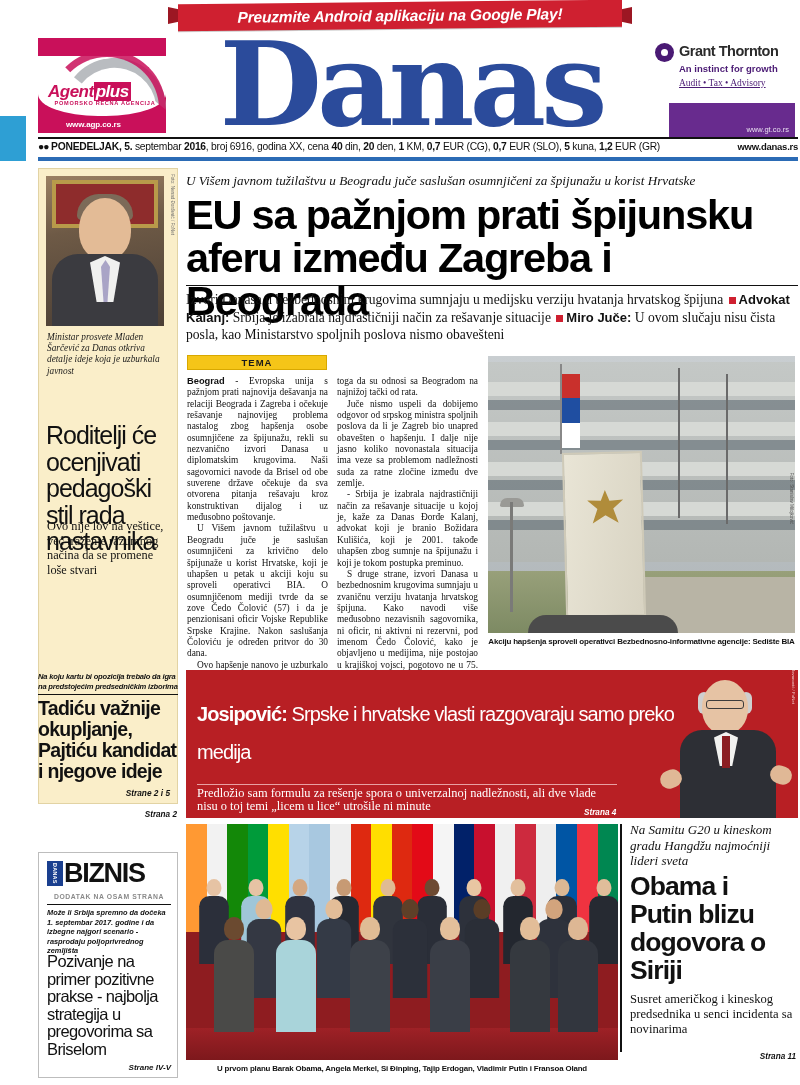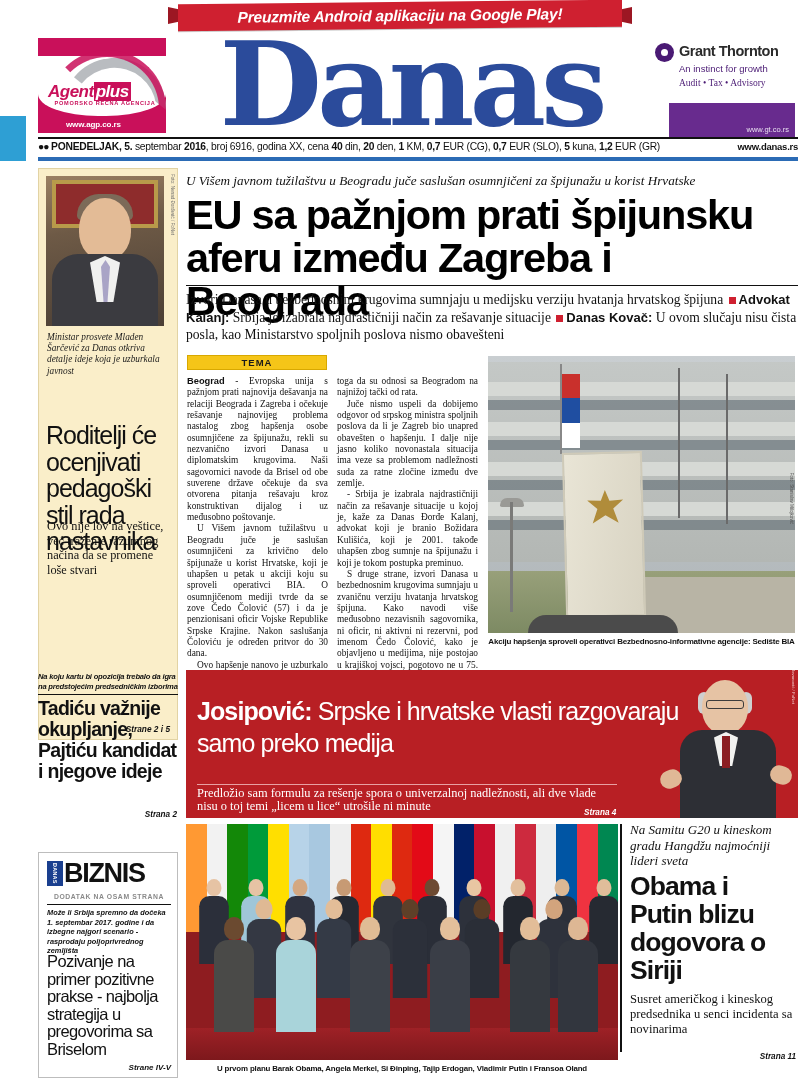--- a/index.html
+++ b/index.html
@@ -72,41 +72,41 @@
   }
 
   .gt { position:absolute; left:655px; top:8px; width:140px; height:100px; }
   .gt-dot { position:absolute; left:0px; top:5px; width:19px; height:19px;
     border-radius:50%; background:#4a1a74; }
   .gt-dot:after { content:""; position:absolute; left:6px; top:6px; width:7px; height:7px;
     border-radius:50%; background:#fff; }
   .gt-name { position:absolute; left:24px; top:5px; font-size:14.5px; font-weight:bold;
     color:#2b2b2b; letter-spacing:-.5px; white-space:nowrap; }
   .gt-tag { position:absolute; left:24px; top:25px; font-size:9.5px; color:#4a1a74;
-    white-space:nowrap; }
+    white-space:nowrap;font-weight:bold; }
   .gt-serv { position:absolute; left:24px; top:40px; font-size:9.5px; color:#4a1a74;
-    font-family:"Liberation Serif", serif; white-space:nowrap; }
+    font-family:"Liberation Serif", serif; white-space:nowrap;text-decoration:underline; }
   .gt-bar { position:absolute; left:14px; top:58px; width:126px; height:34px; background:#682b8e;margin-top:7px; }
   .gt-url { position:absolute; right:6px; bottom:3px; font-size:7.5px; color:#e8dff0; }
 
   
   .rule-top { position:absolute; left:38px; top:137px; width:760px; height:2px; background:#111; }
   .dateline {
     position:absolute; left:38px; top:141px; width:760px; height:14px;
     font-size:10.3px; color:#111; white-space:nowrap; letter-spacing:-.25px;
   }
   .dateline b { font-weight:bold; }
   .dateline .site { position:absolute; right:0; top:0; font-size:9.5px; font-weight:bold; }
   .dateline .bullets { letter-spacing:-1px; }
   .rule-blue { position:absolute; left:38px; top:157px; width:760px; height:4px; background:#2b6bb5; }
   .corner-blue { position:absolute; left:0px; top:116px; width:26px; height:45px; background:#2e9fd4; }
 
   
   .leftcol {
-    position:absolute; left:38px; top:168px; width:140px; height:572px;
+    position:absolute; left:38px; top:168px; width:140px; height:636px;
     background:#faeec9; border:1px solid #e2d3a4;
   }
   .lc-photo { position:absolute; left:7px; top:7px; width:118px; height:150px;
     background:linear-gradient(170deg,#9a7f63 0%,#6e5a46 35%,#4b3f35 100%);
     overflow:hidden; }
   .lc-photo .frame { position:absolute; left:6px; top:4px; width:106px; height:48px;
     background:#8e2c2c; border:4px solid #b89a4a; }
   .lc-photo .head { position:absolute; left:33px; top:22px; width:52px; height:62px;
     border-radius:50% 50% 45% 45%; background:#e3bb96; }
   .lc-photo .hair { position:absolute; left:31px; top:18px; width:56px; height:26px;
@@ -225,21 +225,21 @@
     transform: rotate(90deg); transform-origin: right top; white-space:nowrap; }
   .photo-cap { position:absolute; left:488px; top:637px; width:307px;
     font-size:8px; font-weight:bold; color:#111; text-align:center; letter-spacing:-.2px; }
 
   
   .josi { position:absolute; left:186px; top:670px; width:612px; height:148px;
     background:#b81f24; overflow:hidden; }
   .josi-kicker { position:absolute; left:12px; top:8px; font-size:11.2px;
     font-weight:bold; font-style:italic; color:#f7e03a; letter-spacing:-.2px; }
   .josi-head { position:absolute; left:11px; top:25px; width:500px;
-    font-size:25px; line-height:32px; color:#fff; letter-spacing:-.9px; }
+    font-size:20px; line-height:38px; color:#fff; letter-spacing:-.9px; }
   .josi-head b { font-weight:bold; }
   .josi-rule { position:absolute; left:11px; top:114px; width:420px; height:1px; background:#e8a0a3; }
   .josi-deck { position:absolute; left:11px; top:117px; width:420px;
     font-family:"Liberation Serif", serif; font-size:12.4px; line-height:13px; color:#fff; }
   .josi-page { position:absolute; left:398px; top:138px; font-size:8.2px;
     font-weight:bold; font-style:italic; color:#fff; }
   .josi-photo { position:absolute; right:0; top:0; width:140px; height:148px; }
   .jp-head { position:absolute; left:44px; top:10px; width:46px; height:54px;
     border-radius:50% 50% 46% 46%; background:#e6c3a4; }
   .jp-hairl { position:absolute; left:40px; top:22px; width:12px; height:22px;
@@ -365,21 +365,21 @@
     <div class="bz-head">Pozivanje na primer pozitivne prakse - najbolja strategija u pregovorima sa Briselom</div>
     <div class="bz-page">Strane IV-V</div>
   </div>
 
   <div class="main-kicker">U Višem javnom tužilaštvu u Beogradu juče saslušan osumnjičeni za špijunažu u korist Hrvatske</div>
   <div class="main-head">
     <div>EU sa pažnjom prati špijunsku</div>
     <div>aferu između Zagreba i Beograda</div>
   </div>
   <div class="main-rule"></div>
-  <div class="main-deck"><span>Izvori Danasa u bezbednosnim krugovima sumnjaju u medijsku verziju hvatanja hrvatskog špijuna </span><span class="sq"></span><b>Advokat Kalanj:</b><span> Srbija je izabrala najdrastičniji način za rešavanje situacije </span><span class="sq"></span><b>Danas Kovač:</b><span> U ovom slučaju nisu čista posla, kao Ministarstvo spoljnih poslova nismo obavešteni</span></div>
+  <div class="main-deck"><span>Izvori Danasa u bezbednosnim krugovima sumnjaju u medijsku verziju hvatanja hrvatskog špijuna </span><span class="sq"></span><b>Advokat Kalanj:</b><span> Srbija je izabrala najdrastičniji način za rešavanje situacije </span><span class="sq"></span><b>Miro Juče:</b><span> U ovom slučaju nisu čista posla, kao Ministarstvo spoljnih poslova nismo obavešteni</span></div>
 
   <div class="tema">TEMA</div>
 
   <div class="col col1">
     <p class="first"><span class="lead">Beograd</span><span> - Evropska unija s pažnjom prati najnovija dešavanja na relaciji Beograda i Zagreba i očekuje rešavanje najnovijeg problema nastalog zbog hapšenja osobe osumnjičene za špijunažu, rekli su nezvanično izvori Danasa u diplomatskim krugovima. Naši sagovornici navode da Brisel od obe suverene države očekuje da sva otvorena pitanja rešavaju kroz konstruktivan dijalog i uz međusobno poštovanje.</span></p>
     <p>U Višem javnom tužilaštvu u Beogradu juče je saslušan osumnjičeni za krivično delo špijunaže u korist Hrvatske, koji je uhapšen u petak u akciji koju su sproveli operativci BIA. O osumnjičenom mediji tvrde da se zove Čedo Čolović (57) i da je penzionisani oficir Vojske Republike Srpske Krajine. Nakon saslušanja Čoloviću je određen pritvor do 30 dana.</p>
     <p>Ovo hapšenje nanovo je uzburkalo strasti između Srbije i Hrvatske. Ocene u Zagrebu idu od toga da je reč o unutrašnjem obračunu u Srbiji pa do</p>
   </div>
 
   <div class="col col2">

